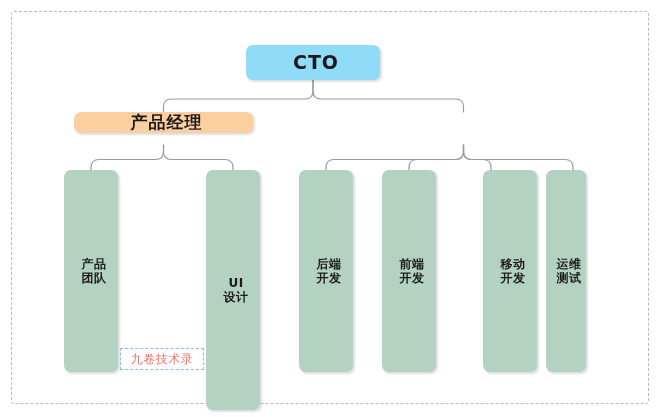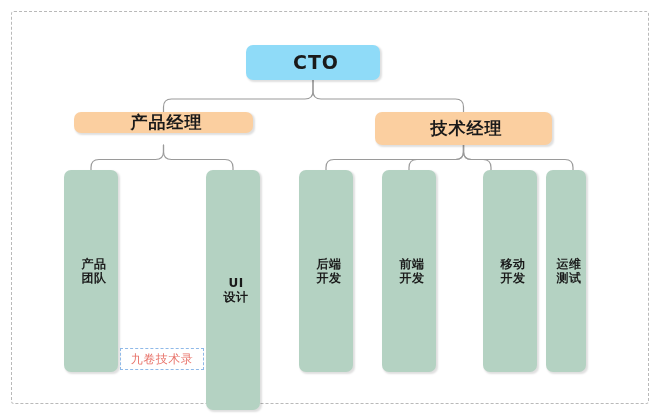--- a/index.html
+++ b/index.html
@@ -82,23 +82,20 @@
       </g>
   </svg>
 
   <div class="node root" id="node-root" style="left: 246px; top: 45px; width: 134px; height: 35px;">
     <span class="lbl">CTO</span>
   </div>
 
   <div class="node mgr" id="node-mgr-0" style="left: 74px; top: 112px; width: 179px; height: 21px;">
     <span class="lbl">产品经理</span>
   </div>
-  <div class="node mgr" id="node-mgr-1" style="left: 375px; top: 112px; width: 177px; height: 33px;">
-    <span class="lbl">技术经理</span>
-  </div>
 
   <div class="node team" id="node-team-0" style="left: 64px; top: 170px; width: 54px; height: 202px;">
     <span class="lbl">产品
 团队</span>
   </div>
   <div class="node team" id="node-team-1" style="left: 206px; top: 170px; width: 54px; height: 240px;">
     <span class="lbl">UI
 设计</span>
   </div>
   <div class="node team" id="node-team-2" style="left: 299px; top: 170px; width: 54px; height: 202px; text-align: center;">

